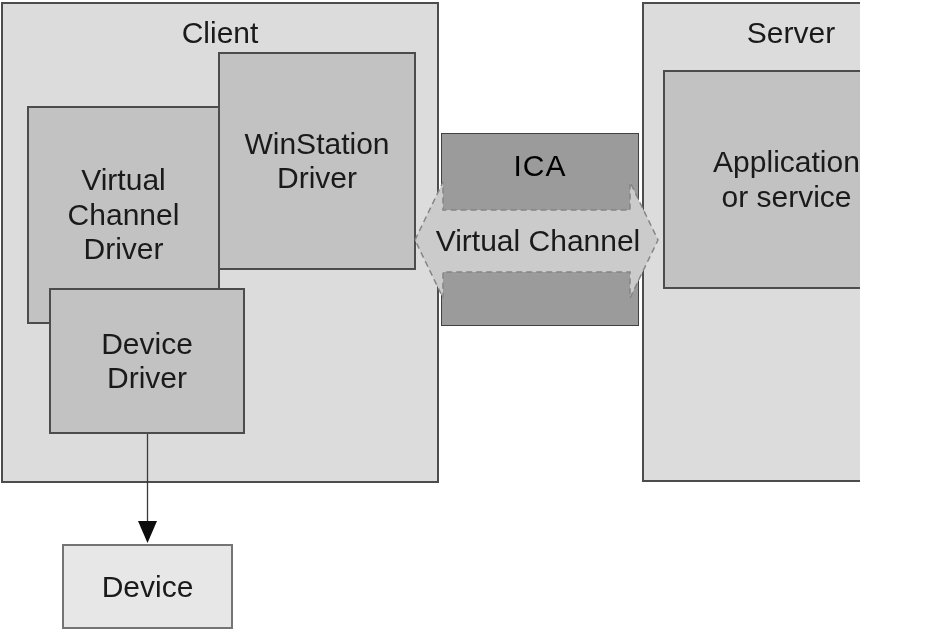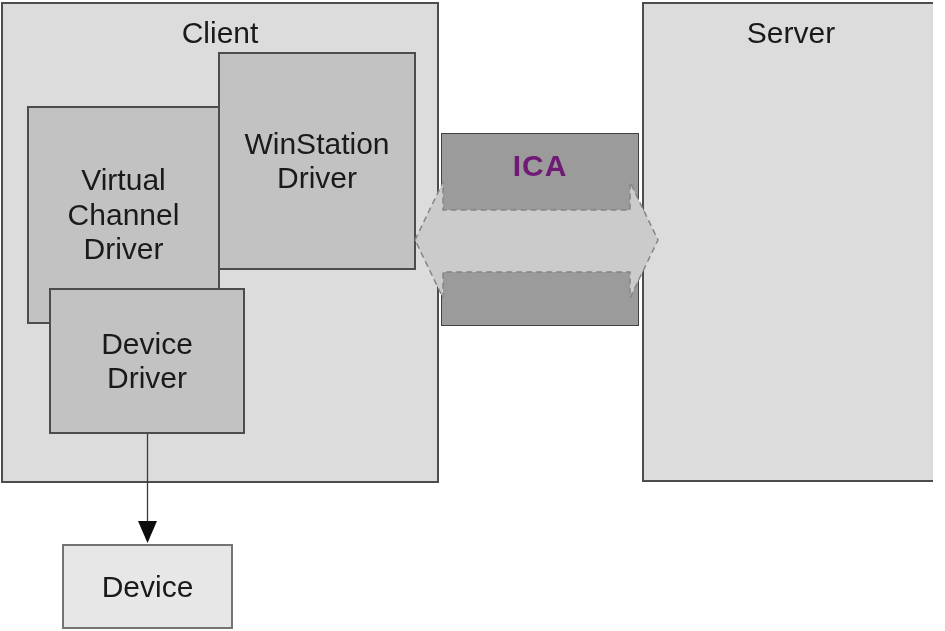--- a/index.html
+++ b/index.html
@@ -1,20 +1,20 @@
 <!DOCTYPE html>
 <html><head>
 <meta charset="utf-8">
 <style>
   * { box-sizing: border-box; margin: 0; padding: 0; }
   html, body { background: #ffffff; }
   body { font-family: "Liberation Sans", sans-serif; }
   #stage {
     position: relative;
-    width: 933px;
+    width: 860px;
     height: 631px;
     background: #ffffff;
     overflow: hidden;
     color: #1a1a1a;
   }
   .container-box {
     position: absolute;
     background: #dcdcdc;
     border: 2px solid #4c4c4c;
   }
@@ -51,22 +51,22 @@
     position: absolute;
     left: 441px; top: 133px; width: 198px; height: 193px;
     background: #9b9b9b;
     border: 1px solid #414141;
     z-index: 3;
   }
   #ica-label {
     position: absolute;
     left: 0; top: 15px; width: 100%;
     text-align: center;
-    color: #701a75;
-    font-weight: bold;
+    color: #000000;
+    font-weight: normal;
     font-size: 30px;
     letter-spacing: 1px;
   }
   #vc-arrow-svg {
     position: absolute;
     left: 405px; top: 168px; width: 262px; height: 140px;
     z-index: 4;
     overflow: visible;
   }
   #vc-label {
@@ -118,29 +118,34 @@
   <div id="wsd-box" class="inner-box">
     <span>WinStation
 Driver</span>
   </div>
 
   <div id="ddr-box" class="inner-box">
     <span>Device
 Driver</span>
   </div>
 
+  <div id="app-box" class="inner-box">
+    <span>Application
+or service</span>
+  </div>
 
   <div id="ica-band">
     <div id="ica-label">ICA</div>
   </div>
 
   <svg id="vc-arrow-svg" viewBox="405 168 262 140">
     <polygon points="415,240 443,182 443,210 630,210 630,182 658,240 630,298 630,272 443,272 443,298" fill="#cbcbcb" stroke="#858585" stroke-width="1.5" stroke-dasharray="6 4" stroke-linejoin="miter"></polygon>
   </svg>
 
+  <div id="vc-label">Virtual Channel</div>
 
   <svg id="device-arrow-svg" viewBox="0 0 37 110">
     <line x1="18.5" y1="0" x2="18.5" y2="89" stroke="#3a3a3a" stroke-width="1.3"></line>
     <polygon points="9,87 28,87 18.5,109" fill="#0d0d0d"></polygon>
   </svg>
 
   <div id="device-box">
     <span>Device</span>
   </div>
 

